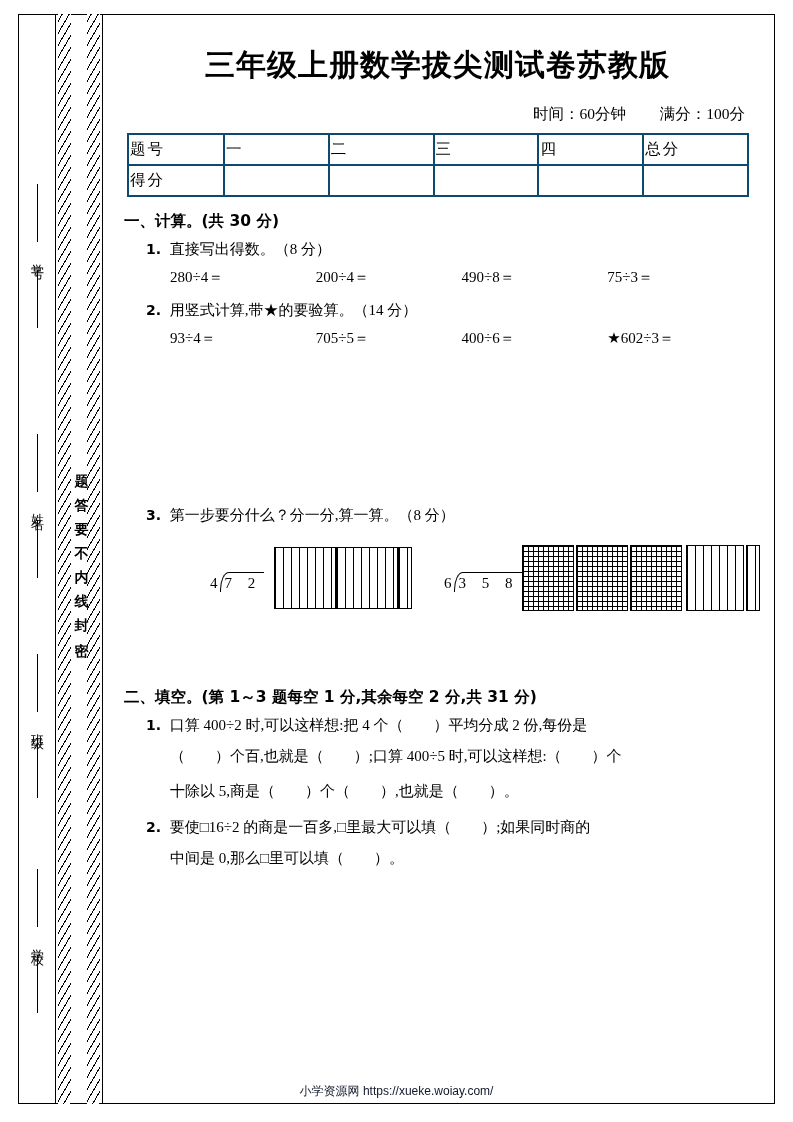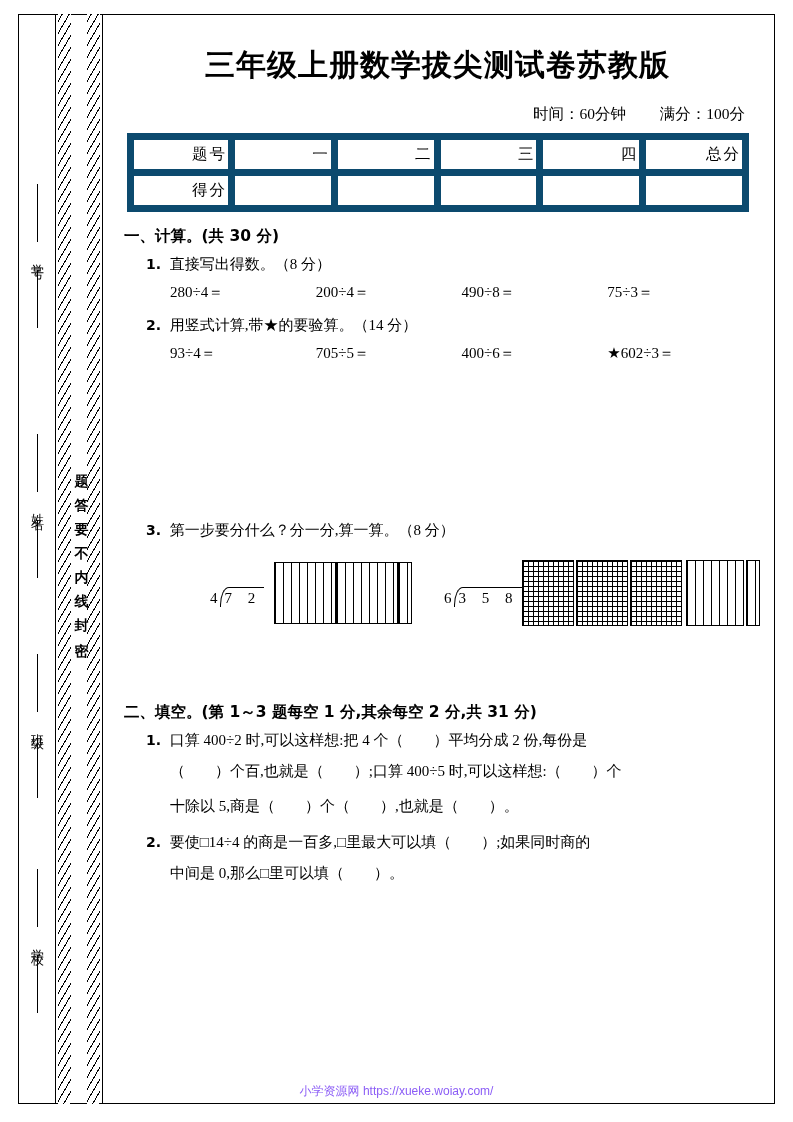--- a/index.html
+++ b/index.html
@@ -141,23 +141,23 @@
   .exam-meta .gap { display: inline-block; width: 26px; }
 
   
   table.score-table {
     border-collapse: collapse;
     width: 622px;
     margin: 4px 0 0 5px;
     table-layout: fixed;
   }
   table.score-table td {
-    border: 7px solid #0c4a6e;
+    border: 2px solid #0c4a6e;
     height: 27px;
-    text-align: right;
+    text-align: left;
     font-size: 15.5px;
     font-family: "Liberation Serif", serif;
   }
   table.score-table td.head {
     letter-spacing: 2px;
   }
   .col-first { width: 92px; }
 
   
   .section-title {
@@ -239,21 +239,21 @@
   }
 
   
   .footer {
     position: absolute;
     left: 0;
     bottom: 22px;
     width: 793px;
     text-align: center;
     font-size: 12px;
-    color: #8b5cf6;
+    color: #0f172a;
     font-family: "Liberation Sans", sans-serif;
   }
 </style>
 </head>
 <body>
 
 <div class="page-border"></div>
 
 <div class="seal-strip">
   <div class="seal-hatch left"></div>
@@ -371,19 +371,19 @@
 
   <div class="q">
     <span class="num">1.</span>
     <span>口算 400÷2 时,可以这样想:把 4 个（　　）平均分成 2 份,每份是</span>
   </div>
   <div class="fill-line">（　　）个百,也就是（　　）;口算 400÷5 时,可以这样想:（　　）个</div>
   <div class="fill-line">十除以 5,商是（　　）个（　　）,也就是（　　）。</div>
 
   <div class="q" style="margin-top:12px;">
     <span class="num">2.</span>
-    <span>要使□14÷4 的商是一百多,□里最大可以填（　　）;如果同时商的</span>
+    <span>要使□16÷2 的商是一百多,□里最大可以填（　　）;如果同时商的</span>
   </div>
   <div class="fill-line">中间是 0,那么□里可以填（　　）。</div>
 
 </div>
 
 <div class="footer">小学资源网 https://xueke.woiay.com/</div>
 
 </body></html>

